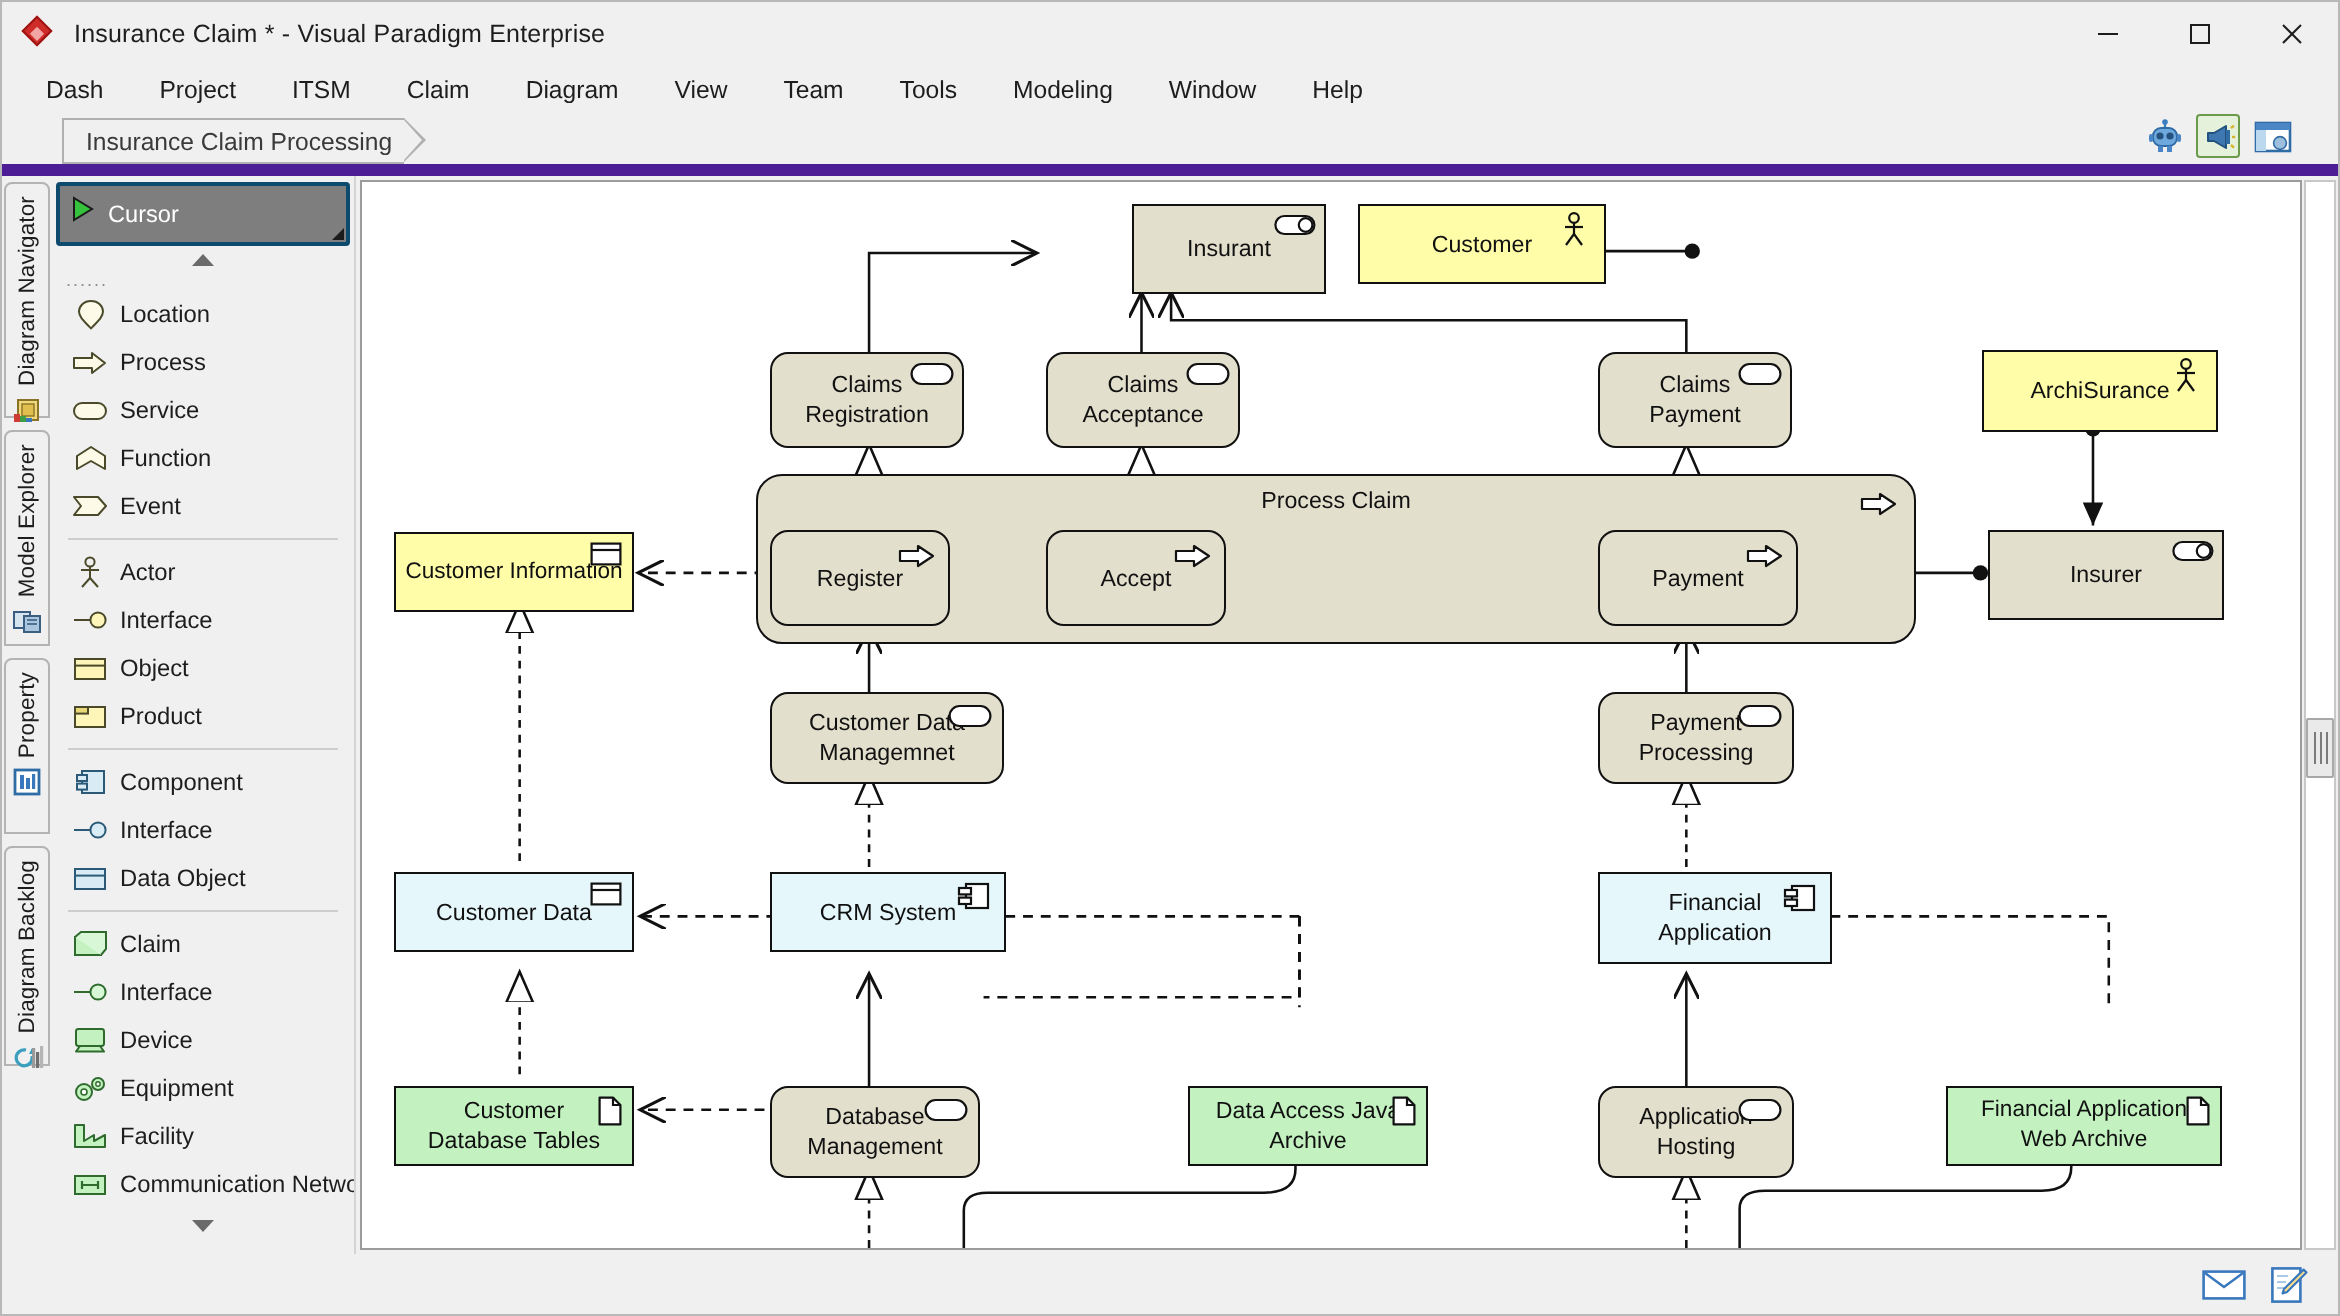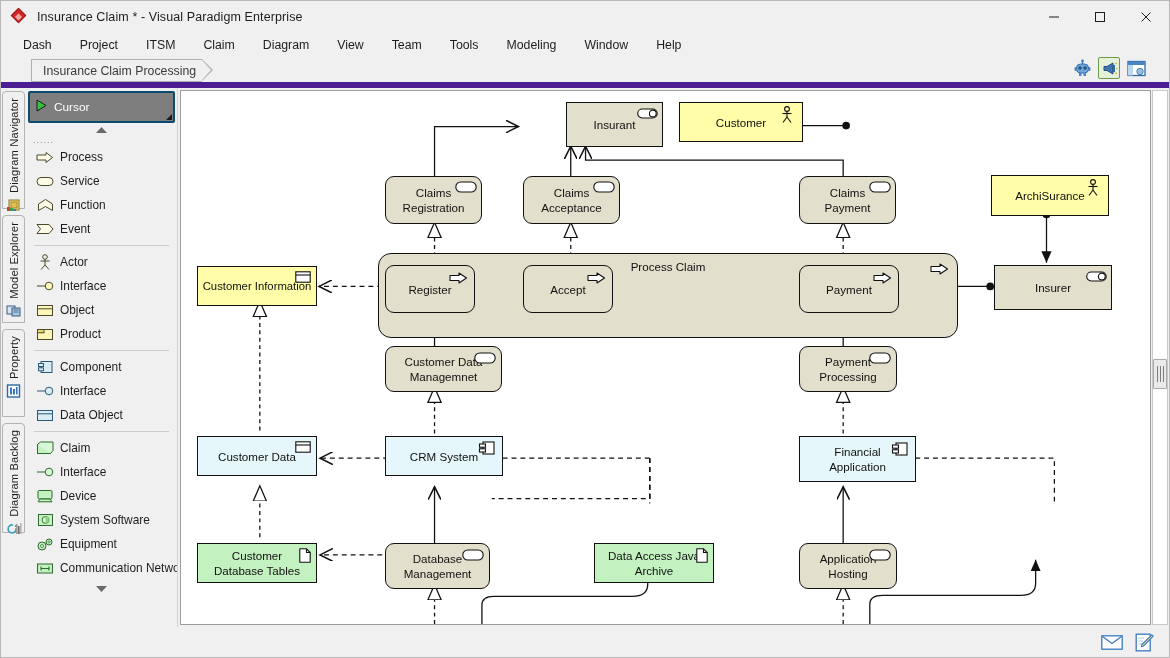--- a/index.html
+++ b/index.html
@@ -363,20 +363,28 @@
       </div>
       <div class="pal-scroll-up">
         <svg width="13" height="8" viewBox="0 0 13 8">
             <path d="M6.5 1 L12 7 L1 7 Z" fill="#6a6a6a"></path>
           </svg>
       </div>
       <div class="pal-dots">......</div>
 
       <div class="pal-item">
         <span class="ic">
+          <svg width="15" height="17" viewBox="0 0 15 17">
+              <path d="M7.5 1.5 C3.9 1.5 1.5 4 1.5 6.8 C1.5 9.4 4 11.6 7.5 15.2 C11 11.6 13.5 9.4 13.5 6.8 C13.5 4 11.1 1.5 7.5 1.5 Z" fill="#fdfbe8" stroke="#4a4a2a" stroke-width="1"></path>
+            </svg>
+        </span>
+        <span class="tx">Location</span>
+      </div>
+      <div class="pal-item">
+        <span class="ic">
           <svg width="18" height="13" viewBox="0 0 18 13">
               <path d="M1 4 L10 4 L10 1.5 L16.5 6.5 L10 11.5 L10 9 L1 9 Z" fill="#fdfbe8" stroke="#4a4a2a" stroke-width="1" stroke-linejoin="round"></path>
             </svg>
         </span>
         <span class="tx">Process</span>
       </div>
       <div class="pal-item">
         <span class="ic">
           <svg width="18" height="11" viewBox="0 0 18 11">
               <rect x="1" y="1.5" width="16" height="8" rx="4" fill="#fdfbe8" stroke="#4a4a2a" stroke-width="1"></rect>
@@ -498,38 +506,36 @@
         <span class="ic">
           <svg width="18" height="14" viewBox="0 0 18 14">
               <rect x="2" y="1.5" width="14" height="8.5" rx="1.2" fill="#c3f2c0" stroke="#2e6b2c" stroke-width="1"></rect>
               <path d="M4 10 L14 10 L16 12.8 L2 12.8 Z" fill="#c3f2c0" stroke="#2e6b2c" stroke-width="1" stroke-linejoin="round"></path>
             </svg>
         </span>
         <span class="tx">Device</span>
       </div>
       <div class="pal-item">
         <span class="ic">
-          <svg width="17" height="14" viewBox="0 0 17 14">
-              <rect x="1.5" y="1.5" width="14" height="11" fill="#c3f2c0" stroke="#2e6b2c" stroke-width="1"></rect>
-              <circle cx="8.5" cy="7" r="3.4" fill="#e4fbe2" stroke="#2e6b2c" stroke-width="1"></circle>
-              <path d="M8.5 3.6 A3.4 3.4 0 0 1 8.5 10.4 Z" fill="#8ad087"></path>
-            </svg>
-        </span>
-        <span class="tx">System Software</span>
-      </div>
-      <div class="pal-item">
-        <span class="ic">
           <svg width="18" height="15" viewBox="0 0 18 15">
             <circle cx="6" cy="9" r="4" fill="#c3f2c0" stroke="#2e6b2c" stroke-width="1"></circle>
               <circle cx="6" cy="9" r="1.5" fill="#ffffff" stroke="#2e6b2c" stroke-width="0.8"></circle>
             <circle cx="13" cy="5" r="3" fill="#c3f2c0" stroke="#2e6b2c" stroke-width="1"></circle>
               <circle cx="13" cy="5" r="1.1" fill="#ffffff" stroke="#2e6b2c" stroke-width="0.7"></circle>
           </svg>
         </span>
         <span class="tx">Equipment</span>
+      </div>
+      <div class="pal-item">
+        <span class="ic">
+          <svg width="18" height="14" viewBox="0 0 18 14">
+              <path d="M1.5 1.5 L1.5 12.5 L16.5 12.5 L16.5 6.5 L11 9.5 L11 6.5 L6 9.5 L6 1.5 Z" fill="#c3f2c0" stroke="#2e6b2c" stroke-width="1" stroke-linejoin="round"></path>
+            </svg>
+        </span>
+        <span class="tx">Facility</span>
       </div>
       <div class="pal-item">
         <span class="ic">
           <svg width="18" height="13" viewBox="0 0 18 13">
               <rect x="1.5" y="2" width="15" height="9" fill="#c3f2c0" stroke="#2e6b2c" stroke-width="1"></rect>
               <path d="M5 4.5 L5 8.5 M13 4.5 L13 8.5 M5 6.5 L13 6.5" stroke="#2e6b2c" stroke-width="1.1"></path>
             </svg>
         </span>
         <span class="tx">Communication Network</span>
       </div>
@@ -626,21 +632,21 @@
             <path d="M300 552 L300 521 Q300 512 312 512 L452 512 Q468 512 468 500 L468 475" marker-end="url(#arrF)" marker-start="url(#dot)"></path>
 
             <line x1="612" y1="558" x2="471" y2="558" marker-end="url(#arrF)" marker-start="url(#dot)"></line>
 
             <line x1="728" y1="558" x2="806" y2="558" marker-start="url(#arrF)" marker-end="url(#dot)"></line>
 
             <path d="M693 551 L693 520 Q693 511 706 511 L846 511 Q861 511 861 499 L861 475" marker-end="url(#arrF)" marker-start="url(#dot)"></path>
           </g>
         </svg>
 
-        <div class="group" style="left:197px; top:146px; width:580px; height:85px;margin-top:16px;">
+        <div class="group" style="left:197px; top:146px; width:580px; height:85px;">
           <span class="gtitle">Process Claim</span>
           <span style="position:absolute; right:8px; top:7px;">
             <svg width="19" height="12" viewBox="0 0 19 12">
                 <path d="M1 3.5 L10 3.5 L10 1 L17.5 6 L10 11 L10 8.5 L1 8.5 Z" fill="#ffffff" stroke="#111" stroke-width="1.1" stroke-linejoin="round"></path>
               </svg>
           </span>
         </div>
 
         <div class="node biz" style="left:365px; top:11px; width:97px; height:45px;margin-left:20px;">
           <span class="nlabel">Insurant</span>
@@ -831,20 +837,29 @@
 
         <div class="node biz rnd" style="left:618px; top:452px; width:98px; height:46px;">
           <span class="nlabel">Application<br>Hosting</span>
           <span class="nicon" style="right:5px; top:5px;">
             <svg width="22" height="12" viewBox="0 0 22 12">
                 <rect x="0.8" y="1" width="20.4" height="10" rx="5" fill="#fff" stroke="#111" stroke-width="1.1"></rect>
               </svg>
           </span>
         </div>
 
+        <div class="node tech" style="left:792px; top:452px; width:138px; height:40px;">
+          <span class="nlabel" style="font-size:11.3px">Financial Application<br>Web Archive</span>
+          <span class="nicon" style="right:5px; top:4px;">
+            <svg width="12" height="15" viewBox="0 0 12 15">
+                <path d="M0.8 0.8 L7.5 0.8 L11.2 4.5 L11.2 14.2 L0.8 14.2 Z" fill="#fff" stroke="#111" stroke-width="1.1" stroke-linejoin="round"></path>
+                <path d="M7.5 0.8 L7.5 4.5 L11.2 4.5" fill="none" stroke="#111" stroke-width="1.1"></path>
+              </svg>
+          </span>
+        </div>
 
       </div>
       <div class="vscroll">
         <div class="splitter" style="right:0; top:268px;">
           <i></i>
             <i></i>
             <i></i>
         </div>
       </div>
     </div>

